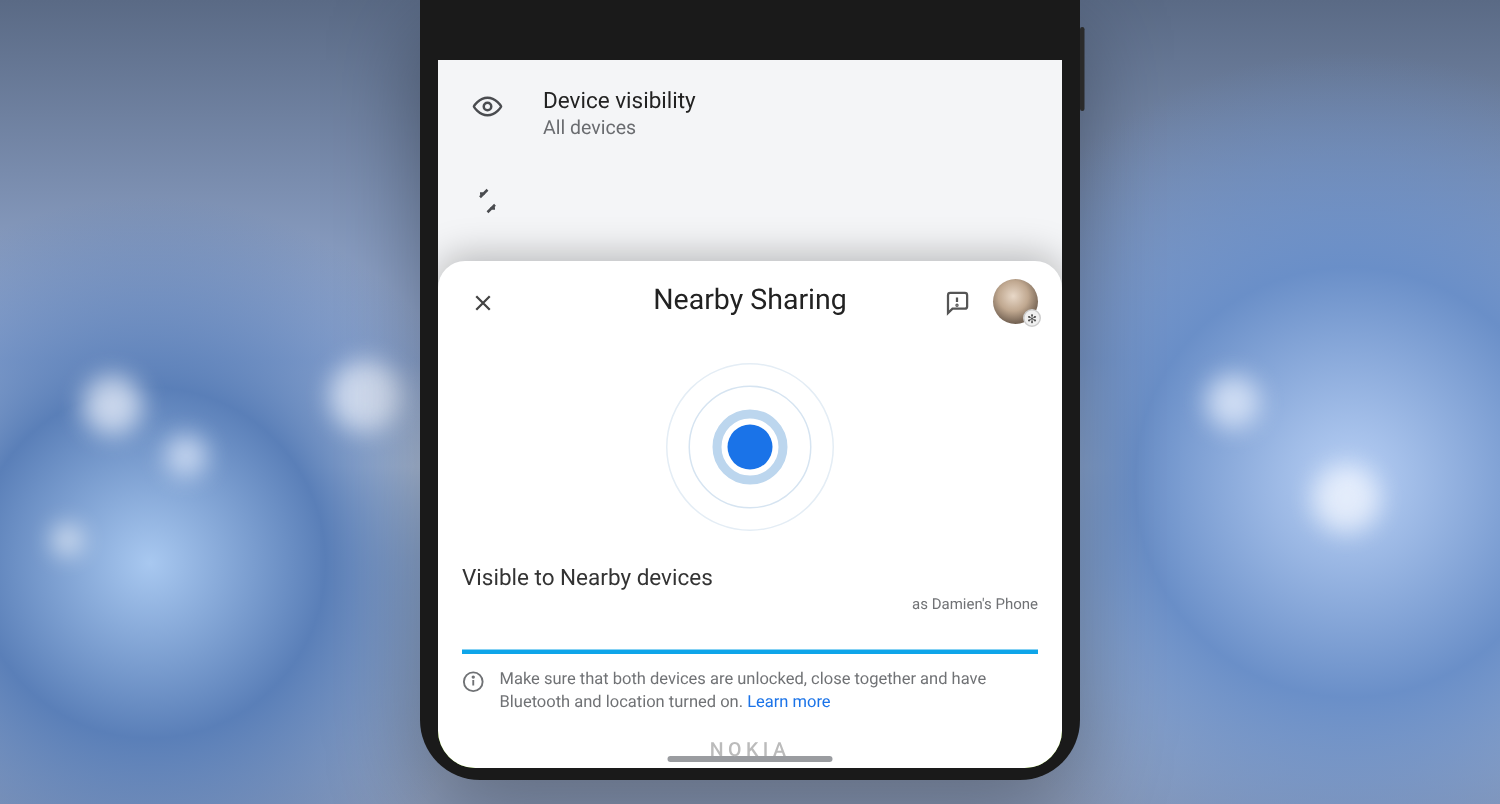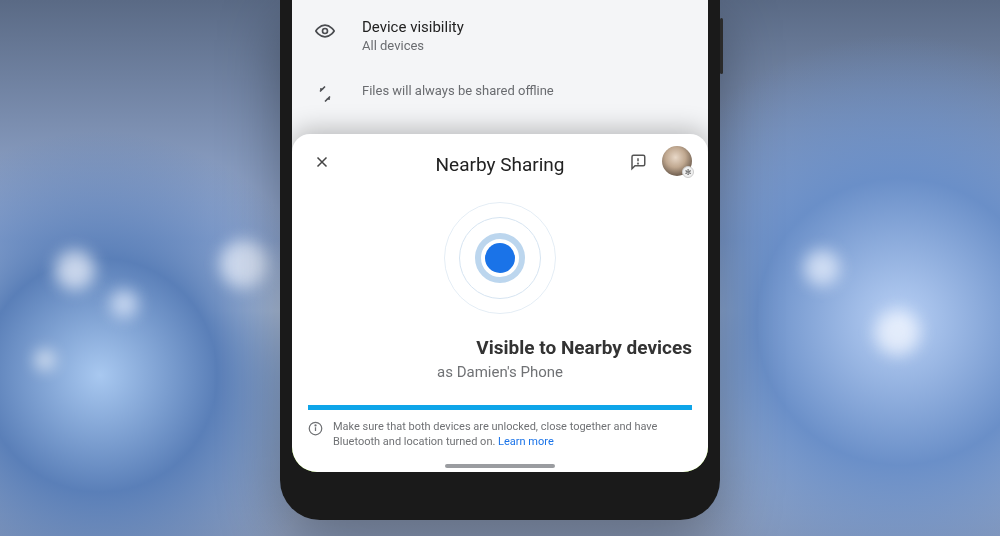--- a/index.html
+++ b/index.html
@@ -54,20 +54,21 @@
     background: #2a2a2a;
     border-radius: 2px;
   }
   .screen {
     background: #84cc16;
     width: 100%;
     height: 100%;
     border-radius: 0 0 25px 25px;
     overflow: hidden;
     position: relative;
+    margin-top: 40px;
   }
 
   .settings-bg {
     background: #f4f5f7;
     color: #333;
     padding: 4px 0 160px 0;
   }
   .setting-row {
     display: flex;
     align-items: flex-start;
@@ -90,21 +91,21 @@
     bottom: 0; left: 0; right: 0;
     background: #fff;
     border-radius: 18px 18px 0 0;
     box-shadow: 0 -4px 24px rgba(0,0,0,0.25);
     padding: 14px 16px 8px 16px;
     box-sizing: border-box;
     height: 338px;
   }
   .sheet-header {
     display: flex;
-    align-items: flex-end;
+    align-items: flex-start;
     justify-content: center;
     position: relative;
     height: 28px;
   }
   .close {
     position: absolute; left: 2px; top: 2px;
     width: 24px; height: 24px;
     display:flex; align-items:center; justify-content:center;
     color: #444;
     cursor: pointer;
@@ -153,26 +154,26 @@
   .ring.r2 { width: 82px;  height: 82px; border-color:#d6e4f1; }
   .ring.r3 { width: 112px; height: 112px; border-color:#e4edf5; }
   .dot {
     width: 30px; height: 30px;
     background: #1a73e8;
     border-radius: 50%;
     position: relative;
     z-index: 2;
   }
 
-  .visible-line { text-align:right; margin-top: 18px; font-size: 19px; color:#333;font-weight:bold; }
-  .device-line  { text-align:center; margin-top: 4px;  font-size: 15px; color:#707275; }
+  .visible-line { text-align:left; margin-top: 18px; font-size: 15px; color:#333; }
+  .device-line  { text-align:right; margin-top: 4px;  font-size: 10px; color:#707275; }
 
   .hint-sep {
     margin-top: 24px;
-    border-top: 5px solid #0ea5e9;
+    border-top: 3px solid #0ea5e9;
     padding-top: 10px;
     display: flex;
     align-items: flex-start;
     gap: 10px;
   }
   .hint-icon { color:#707275; flex:0 0 auto; margin-top:1px; }
   .hint-text { font-size: 11px; line-height: 1.35; color: #707275; }
   .hint-text a { color: #1a73e8; text-decoration: none; }
 
   .nav-pill {
@@ -212,21 +213,20 @@
         </div>
       </div>
       <div class="setting-row">
         <div class="setting-icon">
           <svg width="20" height="20" viewBox="0 0 24 24" fill="none" stroke="currentColor" stroke-width="2">
             <path d="M6 9 L12 3 M10 6 L6 6"></path>
             <path d="M18 15 L12 21 M14 18 L18 18"></path>
           </svg>
         </div>
         <div class="setting-text">
-          <div class="setting-sub">Files will always be shared offline</div>
         </div>
       </div>
     </div>
 
     <div class="sheet">
       <div class="sheet-header">
         <div class="close">
           <svg width="18" height="18" viewBox="0 0 24 24" fill="none" stroke="currentColor" stroke-width="2">
             <path d="M18 6 L6 18 M6 6 L18 18"></path>
           </svg>
@@ -264,13 +264,14 @@
         </div>
         <div class="hint-text">
           <span>Make sure that both devices are unlocked, close together and have Bluetooth and location turned on. </span><a href="#">Learn more</a>
         </div>
       </div>
 
       <div class="nav-pill"></div>
     </div>
 
   </div>
+  <div class="phone-brand">NOKIA</div>
 </div>
 
 </body></html>

